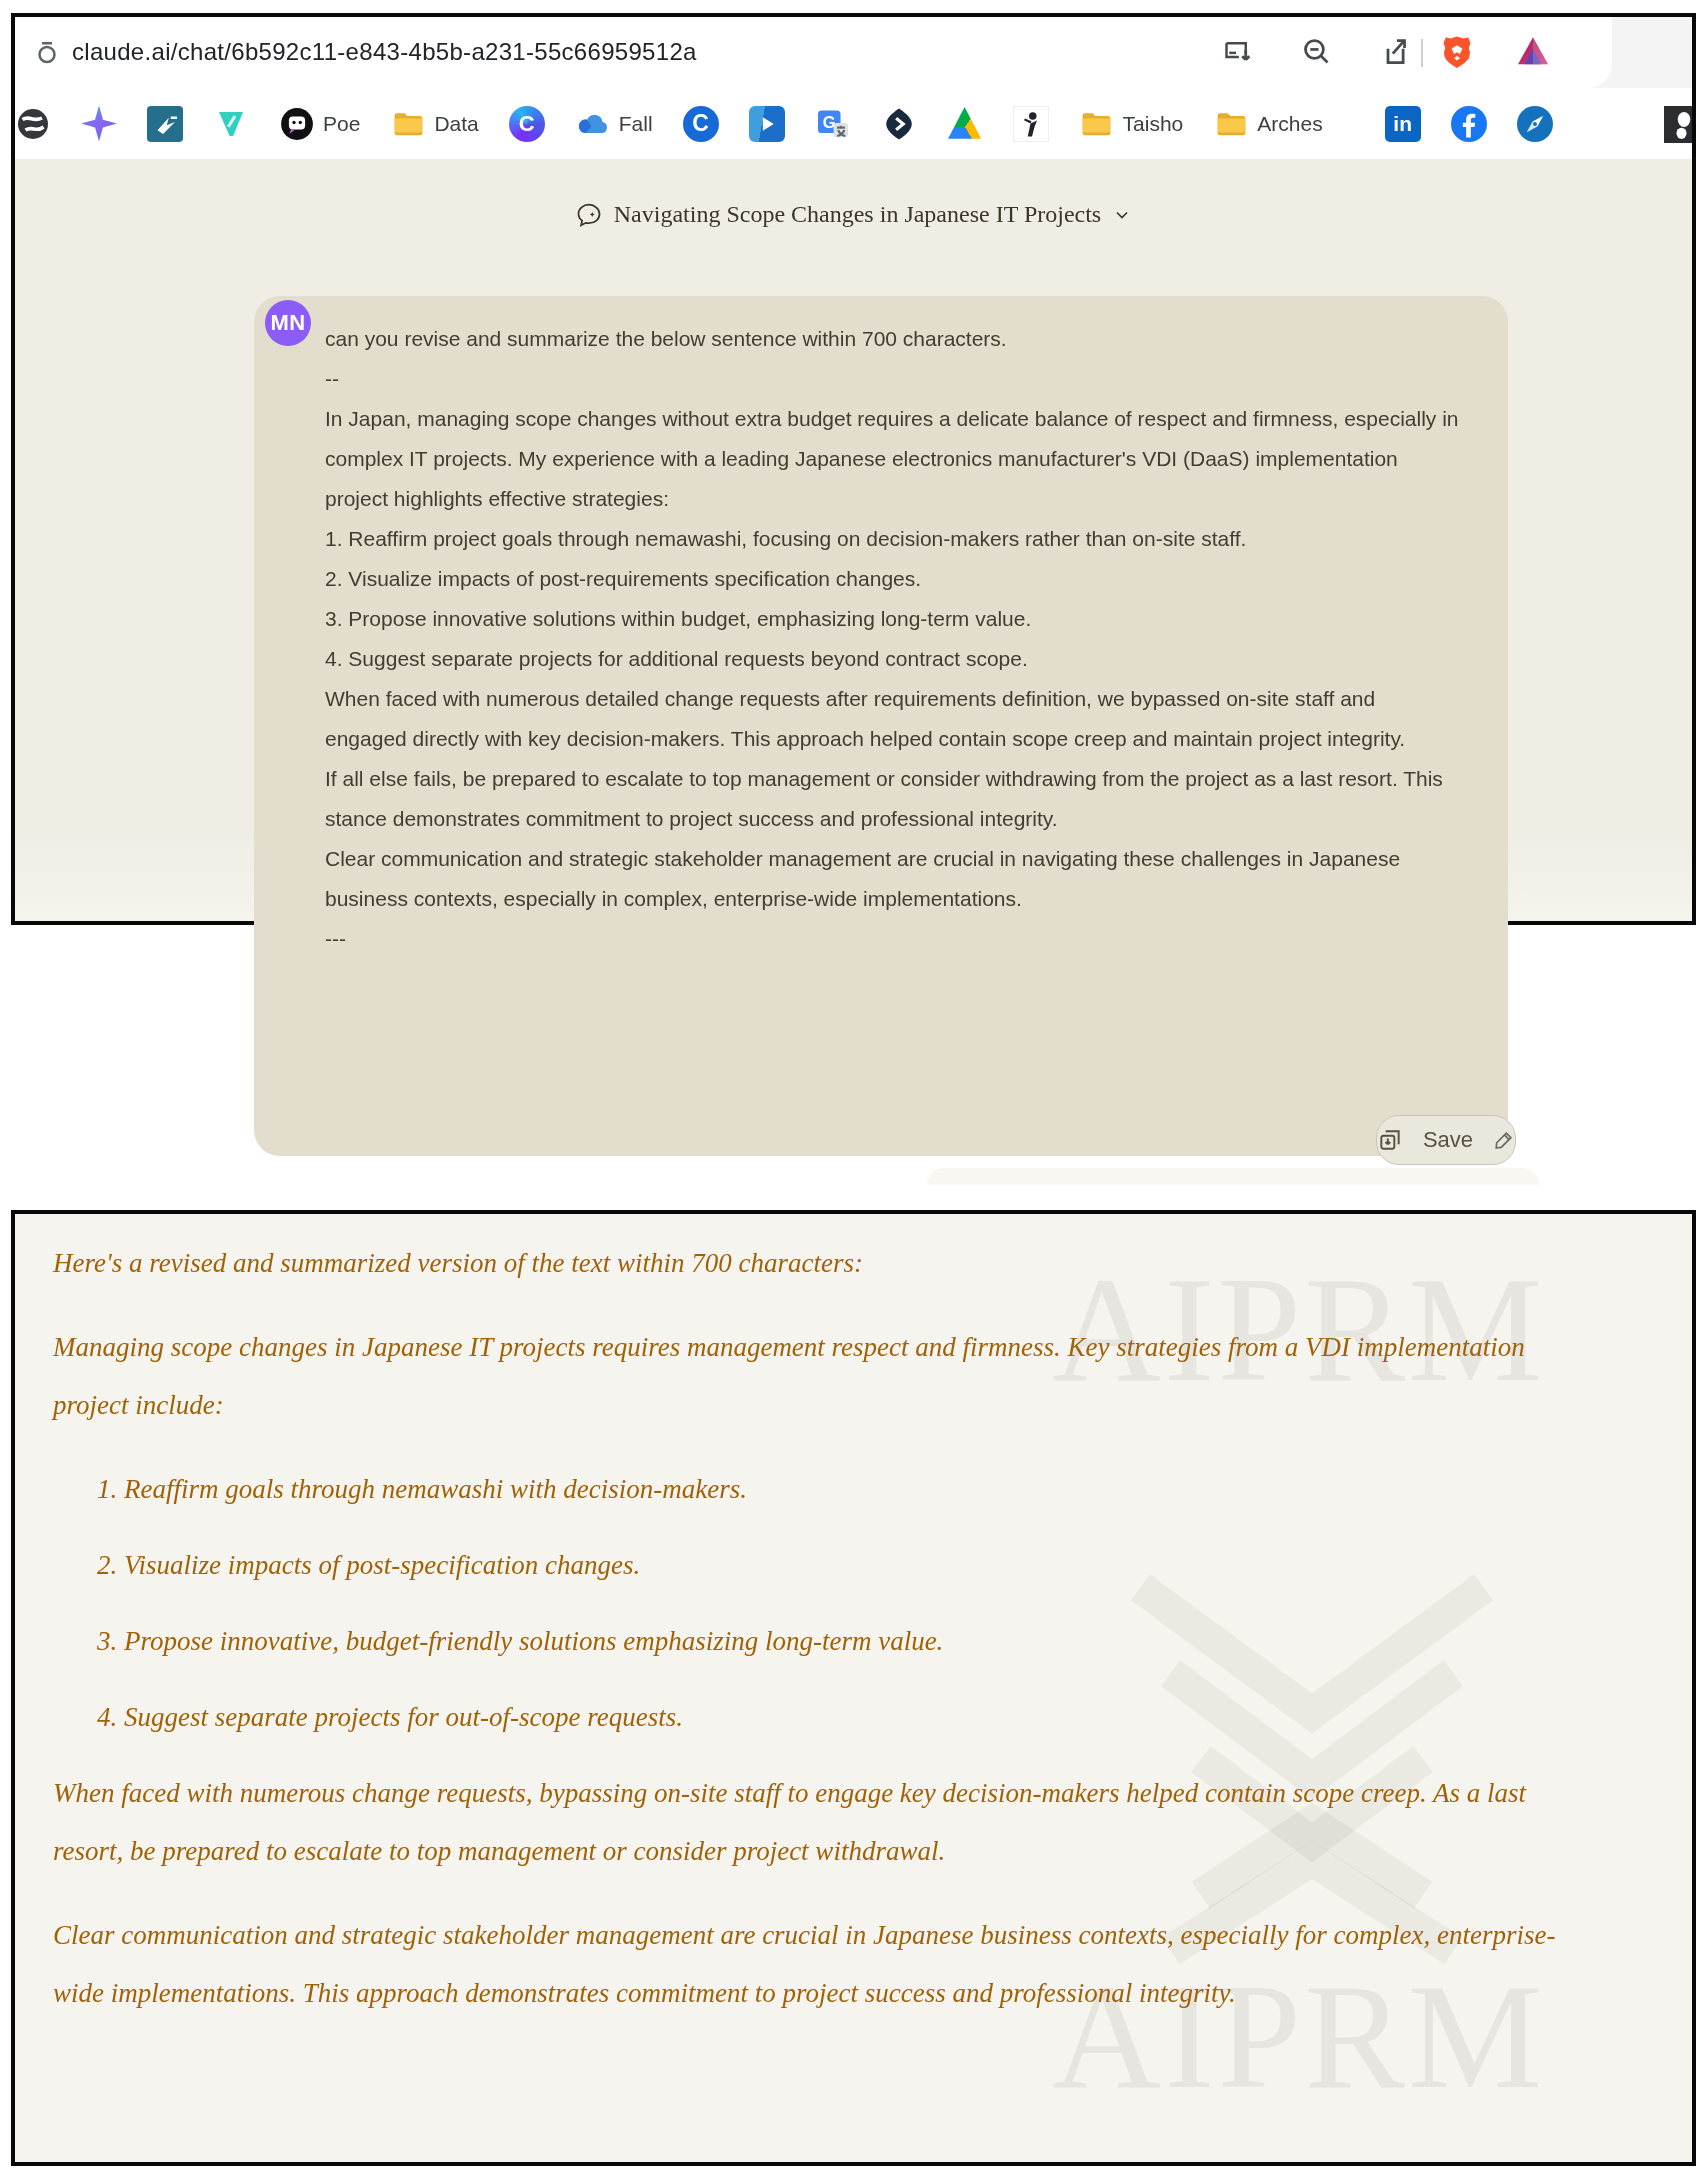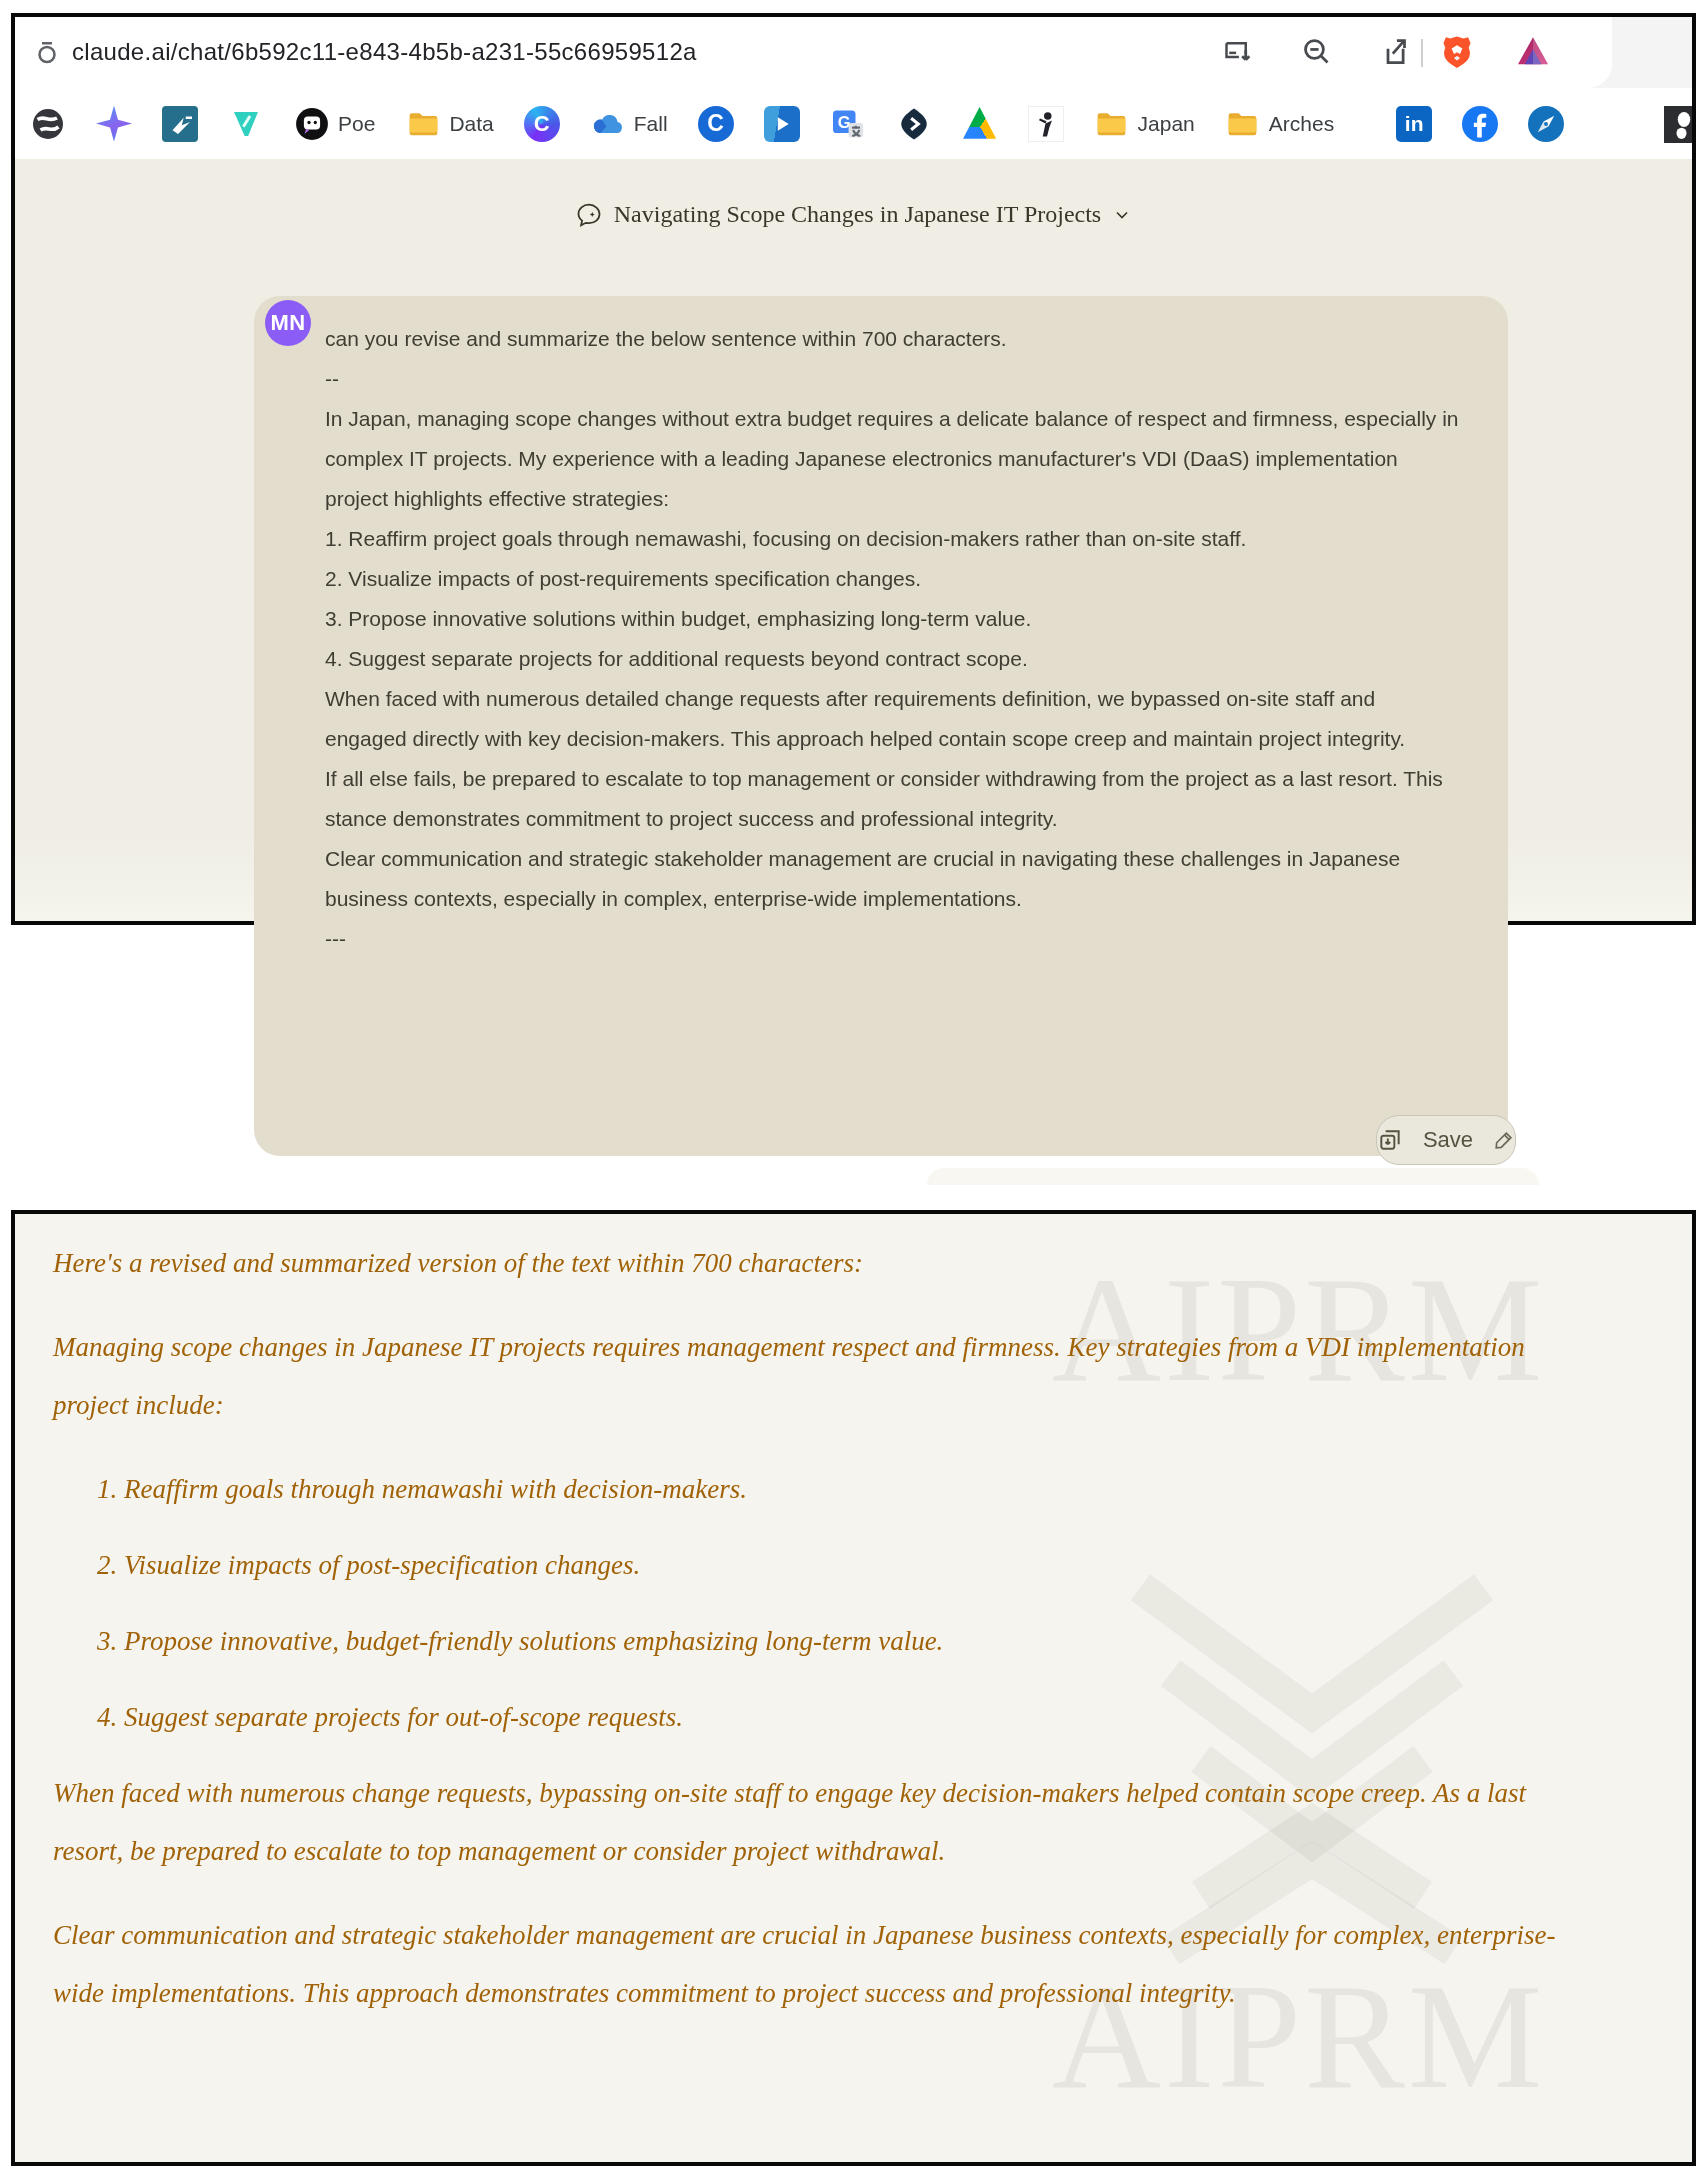--- a/index.html
+++ b/index.html
@@ -13,21 +13,21 @@
   .urlrow{position:absolute;top:0;left:0;right:0;height:71px;background:#fff;}
   .graycorner{position:absolute;right:0;top:0;width:103px;height:71px;background:#f4f4f4;}
   .whitecap{position:absolute;right:80px;top:0;width:66px;height:71px;background:#fff;border-radius:0 0 24px 0;}
   .siteinfo{position:absolute;left:15px;top:18px;width:34px;height:34px;display:flex;align-items:center;justify-content:center;}
   .urltext{position:absolute;left:57px;top:0;height:71px;display:flex;align-items:center;
            font-size:24px;color:#222428;letter-spacing:0.3px;}
   .tbico{position:absolute;top:17px;width:36px;height:36px;display:flex;align-items:center;justify-content:center;}
   .tbdivider{position:absolute;top:22px;width:1.5px;height:28px;background:#cfcfcf;}
 
   .bmrow{position:absolute;top:71px;left:0;right:0;height:72px;background:#fff;display:flex;align-items:center;
-         gap:30px;padding-left:15px;box-sizing:border-box;overflow:hidden;}
+         gap:30px;box-sizing:border-box;overflow:hidden;}
   .bm{display:flex;align-items:center;gap:8px;flex:0 0 auto;}
   .bm-label{font-size:21px;color:#3c4043;}
   .tile{width:36px;height:36px;display:flex;align-items:center;justify-content:center;box-sizing:border-box;}
   .bm-last{position:absolute;right:-2px;top:18px;width:30px;height:37px;background:#2b2d31;overflow:hidden;
            display:flex;align-items:center;justify-content:center;}
 
   
   .page{position:absolute;top:142px;left:0;right:0;bottom:0;
         background:linear-gradient(#efede4 0 88%,#f5f4ed 100%);}
   .titlerow{position:absolute;top:42px;left:0;right:0;display:flex;justify-content:center;align-items:center;gap:11px;
@@ -241,21 +241,21 @@
         </span>
       </span>
 
       <span class="bm">
         <span class="tile">
           <svg width="35" height="35" viewBox="0 0 24 24">
             <path d="M2.5,6.5 a1.6,1.6 0 0 1 1.6,-1.6 h5.2 l2,2 h8.6 a1.6,1.6 0 0 1 1.6,1.6 v10 a1.6,1.6 0 0 1 -1.6,1.6 h-15.8 a1.6,1.6 0 0 1 -1.6,-1.6 Z" fill="#e8ad2e"></path>
             <path d="M2.5,8.5 h19 v8 a1.6,1.6 0 0 1 -1.6,1.6 h-15.8 a1.6,1.6 0 0 1 -1.6,-1.6 Z" fill="#fbc94a"></path>
           </svg>
         </span>
-        <span class="bm-label">Japan</span>
+        <span class="bm-label">Taisho</span>
       </span>
 
       <span class="bm">
         <span class="tile">
           <svg width="35" height="35" viewBox="0 0 24 24">
             <path d="M2.5,6.5 a1.6,1.6 0 0 1 1.6,-1.6 h5.2 l2,2 h8.6 a1.6,1.6 0 0 1 1.6,1.6 v10 a1.6,1.6 0 0 1 -1.6,1.6 h-15.8 a1.6,1.6 0 0 1 -1.6,-1.6 Z" fill="#e8ad2e"></path>
             <path d="M2.5,8.5 h19 v8 a1.6,1.6 0 0 1 -1.6,1.6 h-15.8 a1.6,1.6 0 0 1 -1.6,-1.6 Z" fill="#fbc94a"></path>
           </svg>
         </span>
         <span class="bm-label">Arches</span>

